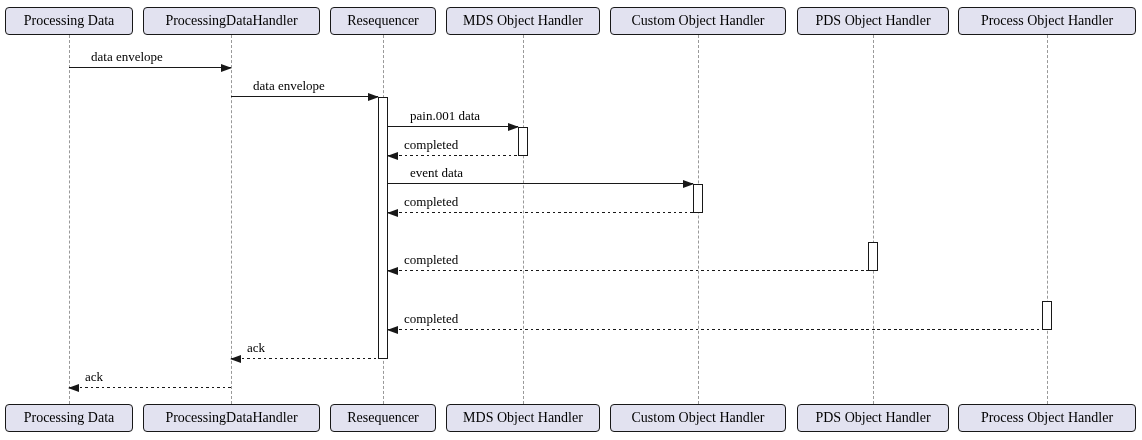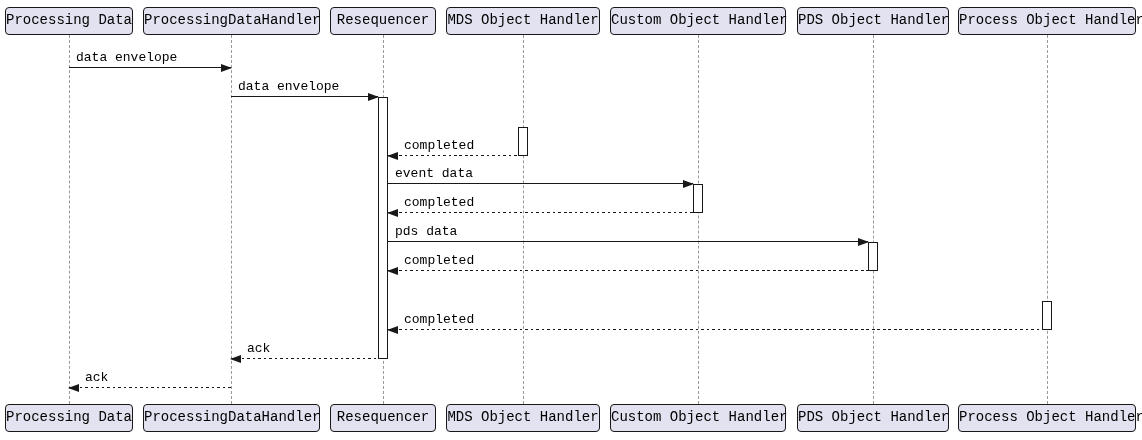--- a/index.html
+++ b/index.html
@@ -1,21 +1,21 @@
 <!DOCTYPE html>
 <html><head>
 <meta charset="utf-8">
 <style>
   html, body { margin: 0; padding: 0; background: #ffffff; }
   .diagram {
     position: relative;
     width: 1142px;
     height: 440px;
     background: #ffffff;
-    font-family: Liberation Mono, monospace;
+    font-family: Liberation Serif, serif;
     color: #000000;
     overflow: hidden;
   }
   .participant {
     position: absolute;
     height: 28px;
     box-sizing: border-box;
     background: #E2E2F0;
     border: 1.5px solid #181818;
     border-radius: 4px;
@@ -54,21 +54,21 @@
     height: 1px;
     background: repeating-linear-gradient(90deg, #181818 0 2.5px, transparent 2.5px 5.5px);
   }
   .msg-label {
     position: absolute;
     bottom: 3px;
     font-size: 13px;
     white-space: nowrap;
     color: #000000;
   }
-  .msg.solid  .msg-label { left: 7px; }
+  .msg.solid  .msg-label { left: 22px; }
   .msg.dashed .msg-label { left: 16px; }
   .arr {
     position: absolute;
     bottom: -4px;
     width: 0; height: 0;
     border-top: 4.5px solid transparent;
     border-bottom: 4.5px solid transparent;
   }
   .arr.right { right: -1px; border-left: 11px solid #181818; }
   .arr.left  { left: -1px;  border-right: 11px solid #181818; }
@@ -113,44 +113,44 @@
     <div class="msg-line"></div>
     <div class="arr right"></div>
   </div>
 
   <div class="msg solid" style="left:231px;top:77px;width:147px">
     <span class="msg-label">data envelope</span>
     <div class="msg-line"></div>
     <div class="arr right"></div>
   </div>
 
+  <div class="msg solid" style="left:388px;top:107px;width:130px">
+    <span class="msg-label">pain.001 data</span>
+    <div class="msg-line"></div>
+    <div class="arr right"></div>
+  </div>
 
   <div class="msg dashed" style="left:388px;top:136px;width:130px">
     <span class="msg-label">completed</span>
     <div class="msg-line"></div>
     <div class="arr left"></div>
   </div>
 
   <div class="msg solid" style="left:388px;top:164px;width:305px">
     <span class="msg-label">event data</span>
     <div class="msg-line"></div>
     <div class="arr right"></div>
   </div>
 
   <div class="msg dashed" style="left:388px;top:193px;width:305px">
     <span class="msg-label">completed</span>
     <div class="msg-line"></div>
     <div class="arr left"></div>
   </div>
 
-  <div class="msg solid" style="left:388px;top:222px;width:480px">
-    <span class="msg-label">pds data</span>
-    <div class="msg-line"></div>
-    <div class="arr right"></div>
-  </div>
 
   <div class="msg dashed" style="left:388px;top:251px;width:480px">
     <span class="msg-label">completed</span>
     <div class="msg-line"></div>
     <div class="arr left"></div>
   </div>
 
 
   <div class="msg dashed" style="left:388px;top:310px;width:654px">
     <span class="msg-label">completed</span>

